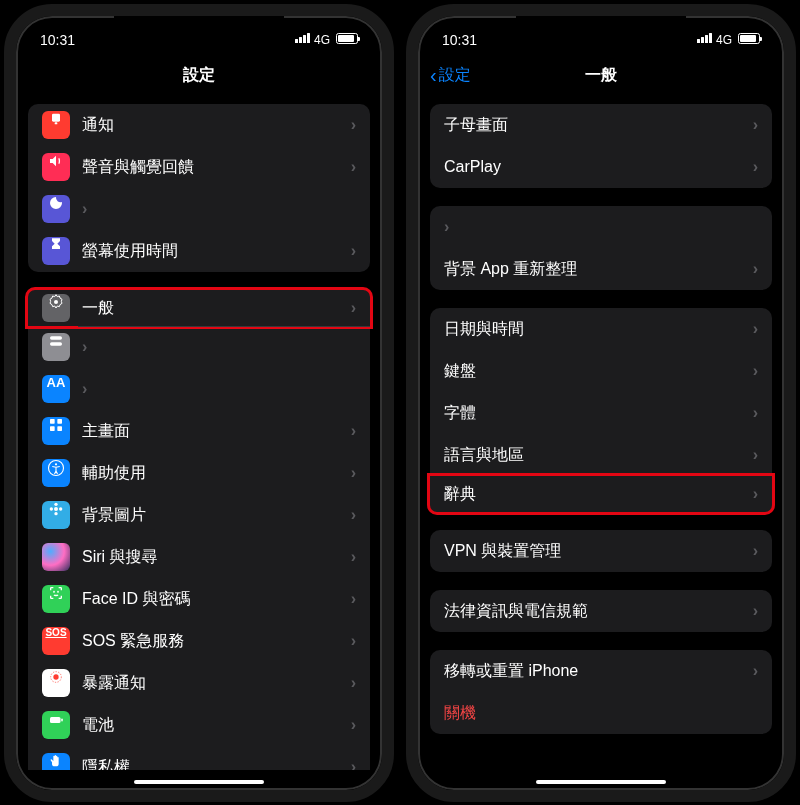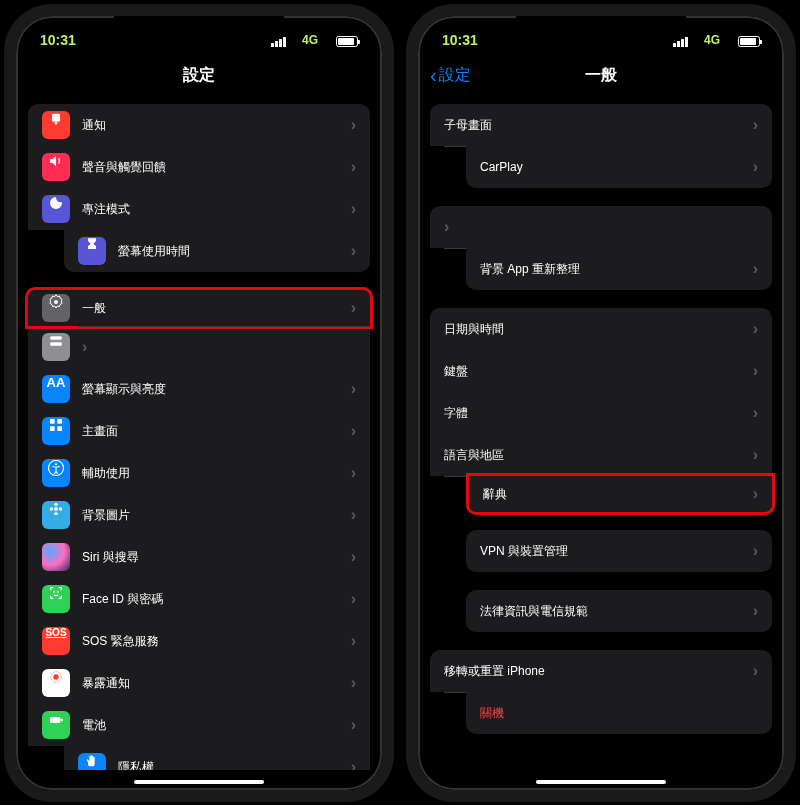--- a/index.html
+++ b/index.html
@@ -37,28 +37,28 @@
       background: #000;
       border-radius: 0 0 20px 20px;
       z-index: 100;
     }
     .status-bar {
       display: flex;
       justify-content: space-between;
       align-items: center;
       padding: 10px 24px 0;
       height: 38px;
-      color: #bef264;
+      color: #ffffff;
       font-size: 14px;
-      font-weight: 700;
+      font-weight: 400;
     }
     .status-right {
       display: flex;
-      align-items: flex-end;
-      gap: 16px;
+      align-items: flex-start;
+      gap: 4px;
       font-size: 12px;
     }
     .signal-bars {
       display: flex;
       gap: 1px;
       align-items: flex-end;
     }
     .bar {
       width: 3px;
       background: #fff;
@@ -140,21 +140,20 @@
       align-items: center;
       height: 42px;
       padding: 0 14px;
       position: relative;
     }
     .row:first-child {
       border-radius: 10px 10px 0 0;
     }
     .row:last-child {
       border-radius: 0 0 10px 10px;
-      margin-left: 36px;
     }
     .row:only-child {
       border-radius: 10px;
       gap: 8px;
     }
     .row:not(:last-child)::after {
       content: '';
       position: absolute;
       bottom: 0;
       left: 50px;
@@ -170,21 +169,21 @@
       height: 28px;
       border-radius: 6px;
       margin-right: 12px;
       display: flex;
       justify-content: center;
       font-size: 15px;
       flex-shrink: 0;
     }
     .row-label {
       color: #fff;
-      font-size: 12px;
+      font-size: 16px;
       flex: 1;
     }
     .row-label.blue {
       color: #ef4444;
     }
     .chevron {
       color: #5a5a5e;
       font-size: 16px;
       font-weight: 600;
     }
@@ -262,21 +261,20 @@
           </div>
           <span class="row-label">聲音與觸覺回饋</span>
           <span class="chevron">›</span>
         </div>
         <div class="row">
           <div class="icon ic-purple">
             <svg viewBox="0 0 24 24" width="16" height="16" fill="#fff">
               <path d="M12 3a9 9 0 1 0 9 9c0-.5 0-1-.1-1.4A7 7 0 0 1 12 3z"></path>
             </svg>
           </div>
-          <span class="row-label">專注模式</span>
           <span class="chevron">›</span>
         </div>
         <div class="row">
           <div class="icon ic-indigo">
             <svg viewBox="0 0 24 24" width="16" height="16" fill="#fff">
               <path d="M6 2h12v4l-4 4 4 4v4H6v-4l4-4-4-4V2z"></path>
             </svg>
           </div>
           <span class="row-label">螢幕使用時間</span>
           <span class="chevron">›</span>
@@ -299,21 +297,20 @@
               <rect x="3" y="5" width="18" height="5" rx="2.5"></rect>
               <rect x="3" y="14" width="18" height="5" rx="2.5"></rect>
             </svg>
           </div>
           <span class="chevron">›</span>
         </div>
         <div class="row">
           <div class="icon ic-blue">
             <span style="color:#fff;font-weight:700;font-size:13px">AA</span>
           </div>
-          <span class="row-label">螢幕顯示與亮度</span>
           <span class="chevron">›</span>
         </div>
         <div class="row">
           <div class="icon ic-blue">
             <svg viewBox="0 0 24 24" width="16" height="16" fill="#fff">
               <rect x="3" y="3" width="7" height="7" rx="1"></rect>
               <rect x="14" y="3" width="7" height="7" rx="1"></rect>
               <rect x="3" y="14" width="7" height="7" rx="1"></rect>
               <rect x="14" y="14" width="7" height="7" rx="1"></rect>
             </svg>

